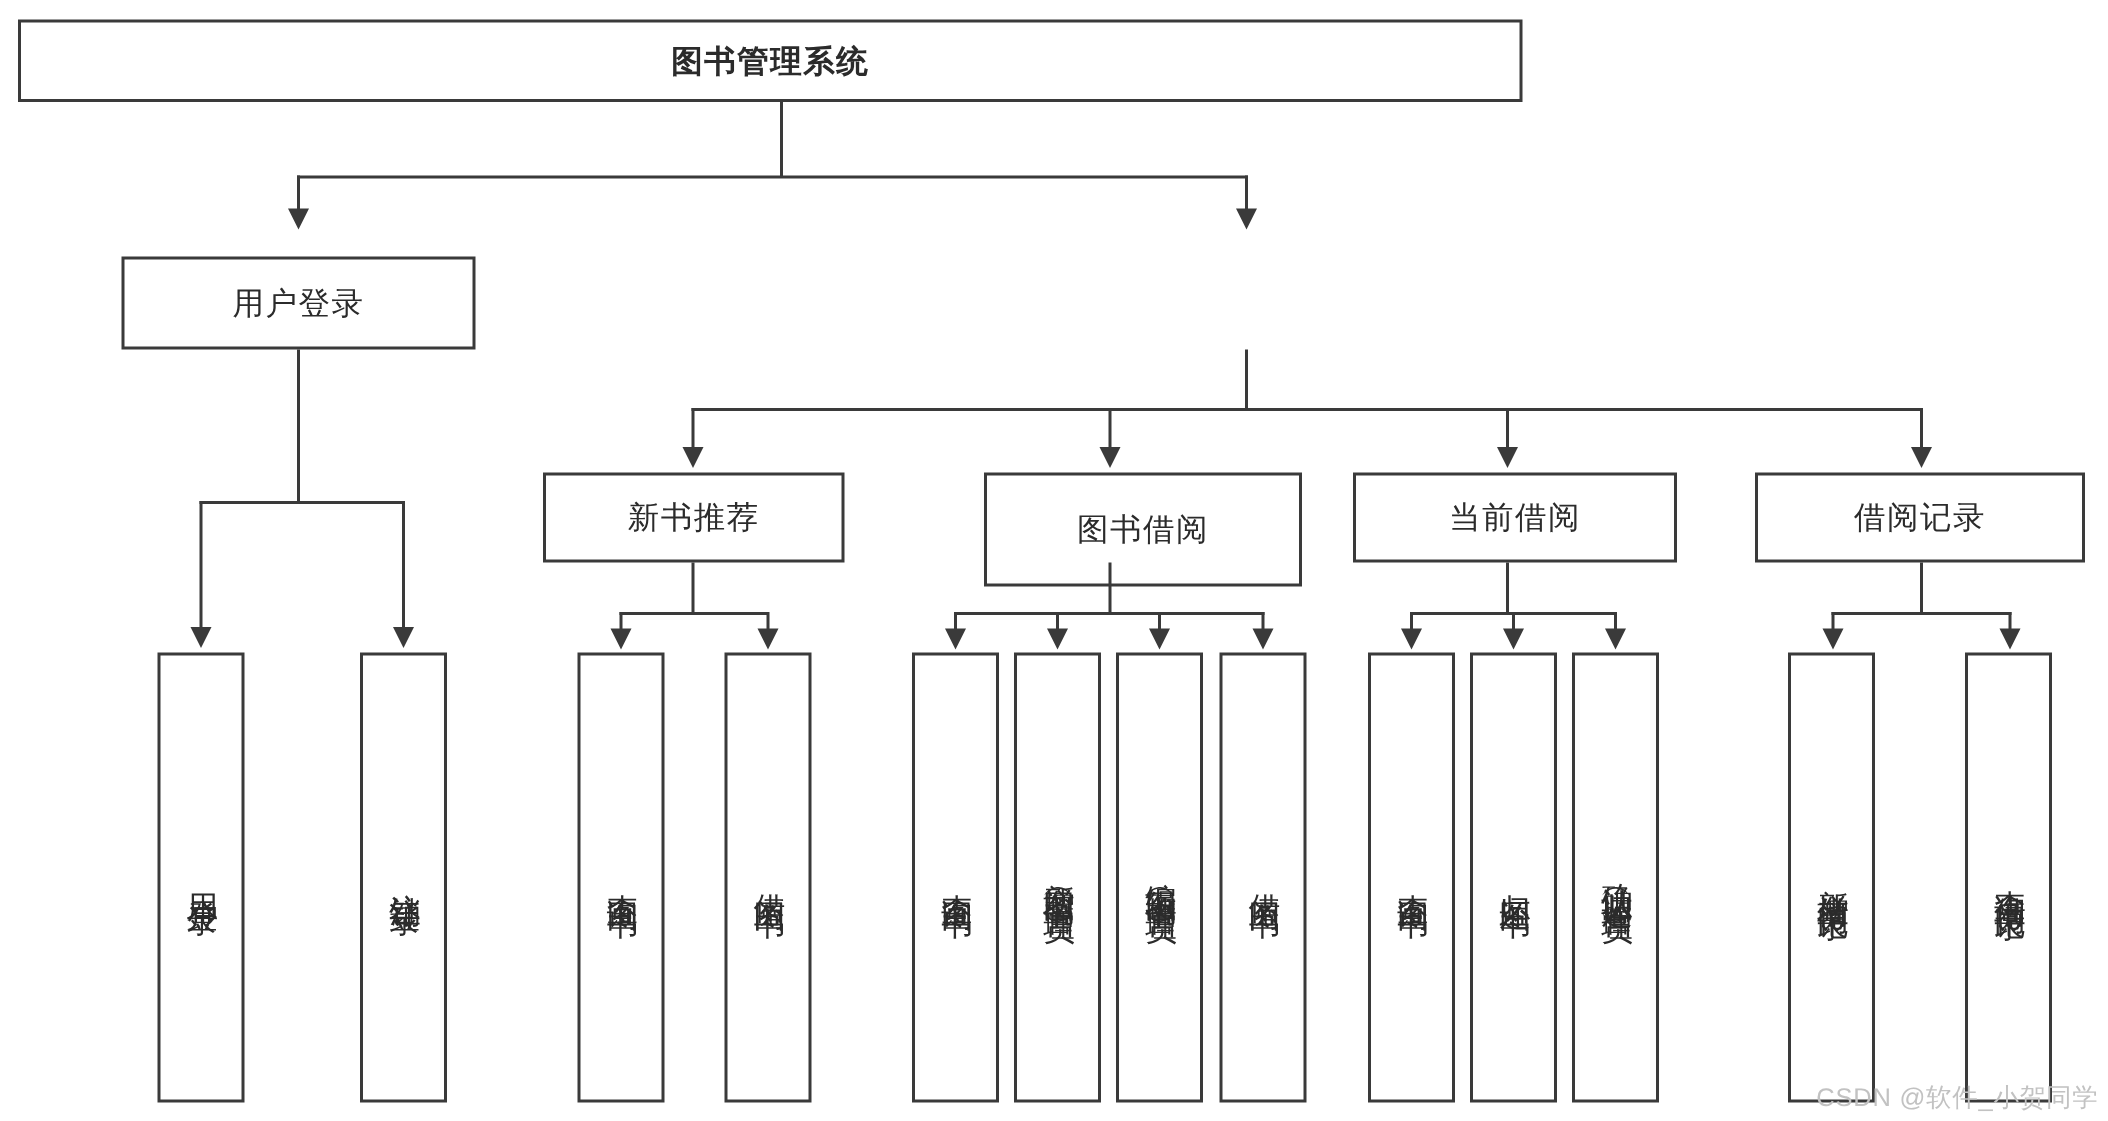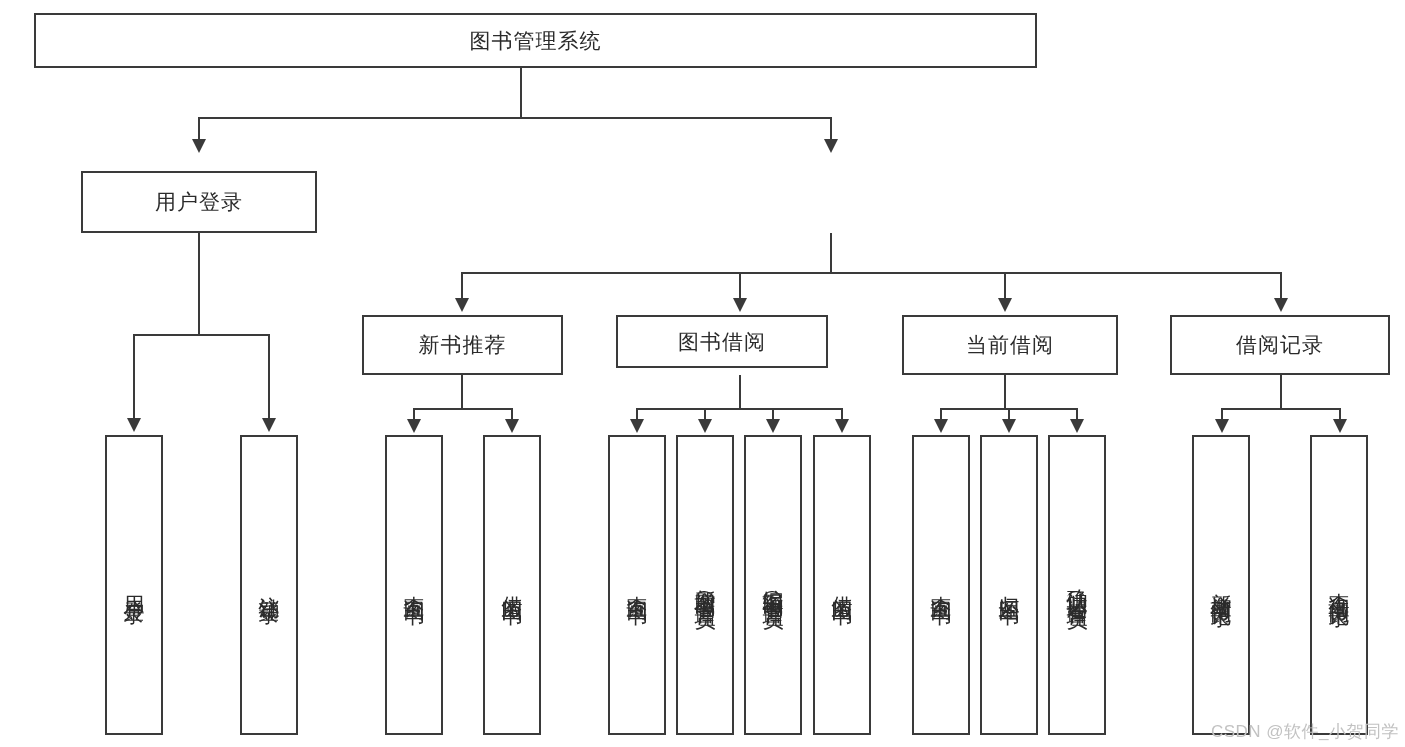--- a/index.html
+++ b/index.html
@@ -16,21 +16,21 @@
   .arrow{position:absolute;width:0;height:0;border-left:7px solid transparent;
          border-right:7px solid transparent;border-top:14px solid #3a3a3a;}
   .watermark{position:absolute;right:6px;bottom:4px;font-size:17px;color:#c2c2c2;
              letter-spacing:0.5px;white-space:nowrap;margin-top:25px;}
 </style>
 </head>
 <body>
 
 <div id="canvas">
 
-  <div class="node h" style="left:34px;top:13px;width:1003px;height:55px;">
+  <div class="node h" style="left:12px;top:13px;width:1003px;height:55px;font-weight:bold;">
     <span>图书管理系统</span>
   </div>
 
   <div class="vline" style="left:520px;top:68px;height:50px;"></div>
   <div class="hline" style="left:198px;top:117px;width:634px;"></div>
   <div class="vline" style="left:198px;top:117px;height:23px;"></div>
   <div class="arrow" style="left:192px;top:139px;"></div>
   <div class="vline" style="left:830px;top:117px;height:23px;"></div>
   <div class="arrow" style="left:824px;top:139px;"></div>
 
@@ -52,21 +52,21 @@
   <div class="vline" style="left:739px;top:272px;height:27px;"></div>
   <div class="arrow" style="left:733px;top:298px;"></div>
   <div class="vline" style="left:1004px;top:272px;height:27px;"></div>
   <div class="arrow" style="left:998px;top:298px;"></div>
   <div class="vline" style="left:1280px;top:272px;height:27px;"></div>
   <div class="arrow" style="left:1274px;top:298px;"></div>
 
   <div class="node h" style="left:362px;top:315px;width:201px;height:60px;text-align:center;">
     <span>新书推荐</span>
   </div>
-  <div class="node h" style="left:616px;top:315px;width:212px;height:53px;">
+  <div class="node h" style="left:656px;top:315px;width:212px;height:76px;">
     <span>图书借阅</span>
   </div>
   <div class="node h" style="left:1170px;top:315px;width:220px;height:60px;">
     <span>借阅记录</span>
   </div>
   <div class="node h" style="left:902px;top:315px;width:216px;height:60px;">
     <span>当前借阅</span>
   </div>
 
   <div class="vline" style="left:461px;top:375px;height:34px;"></div>

